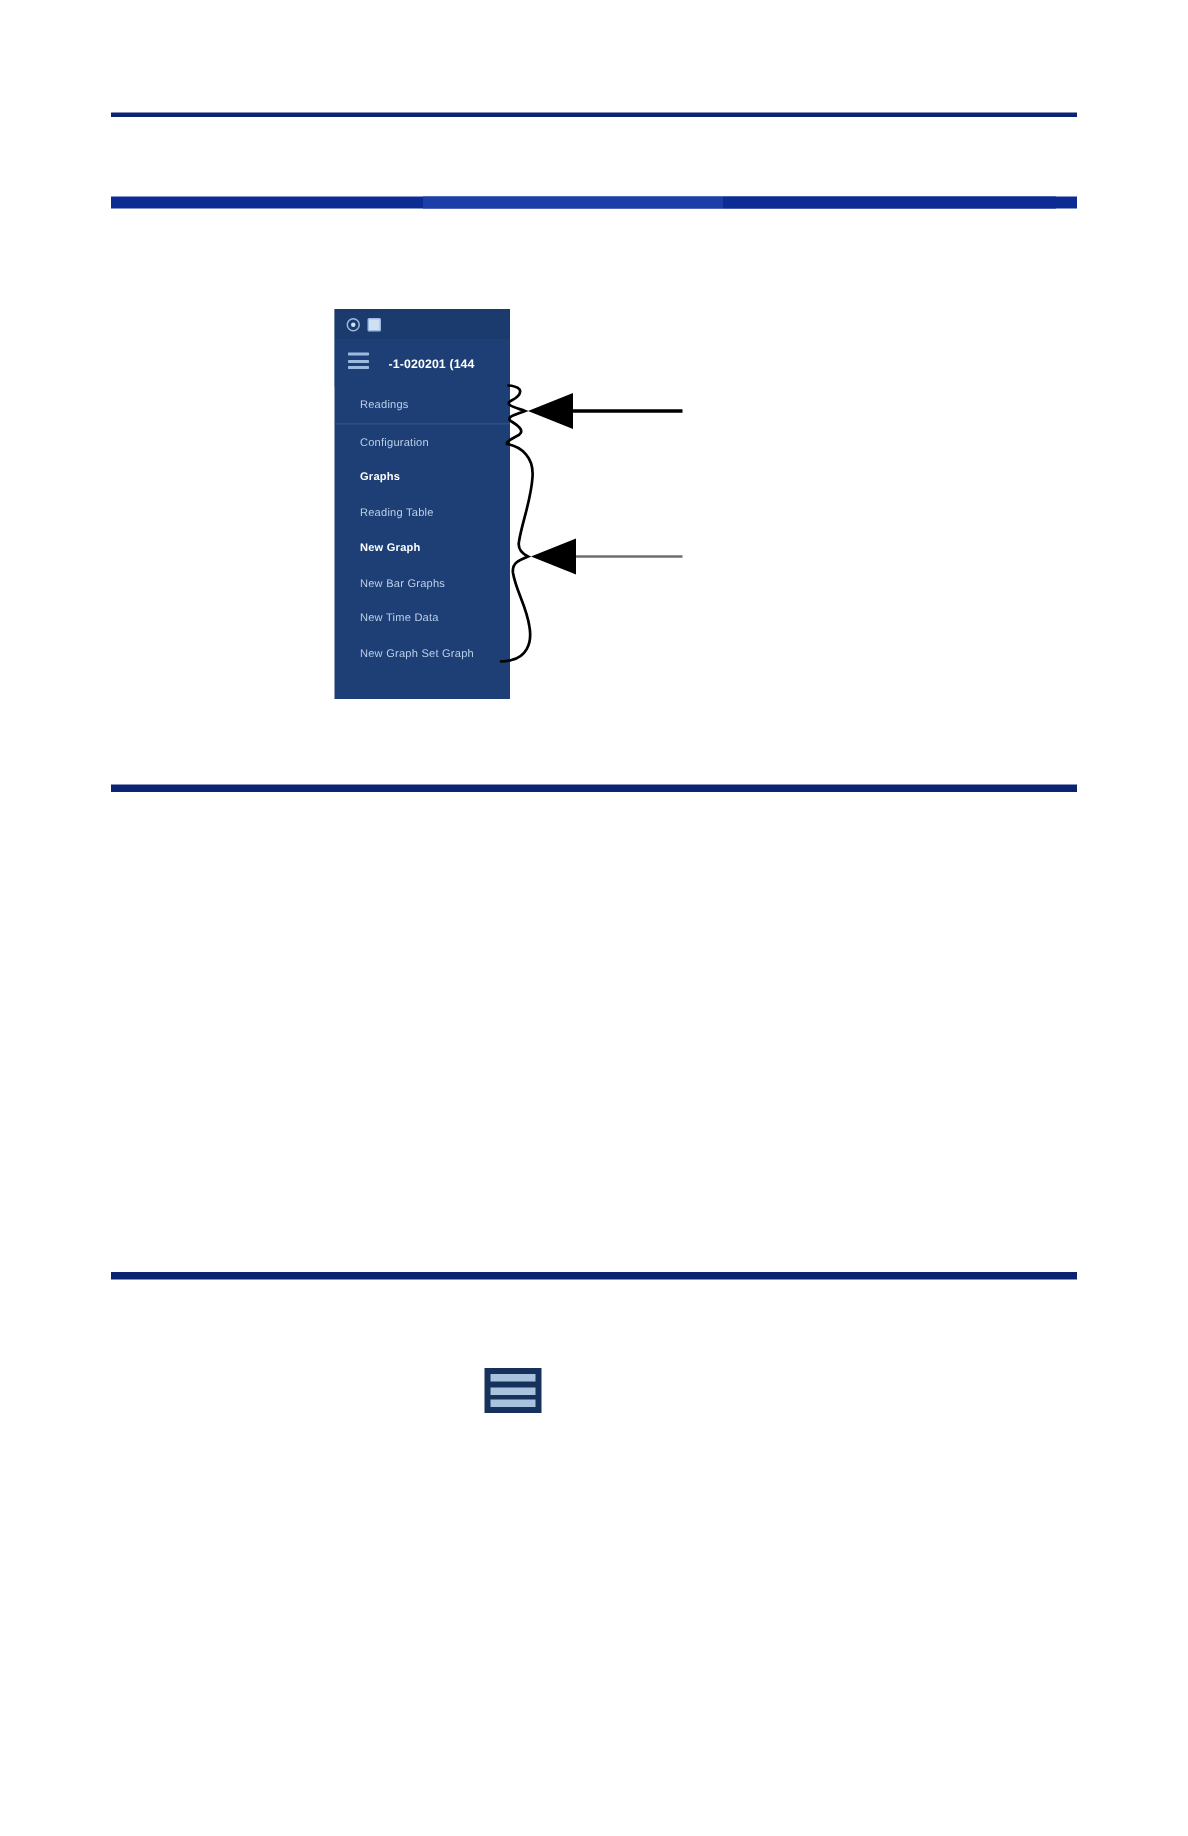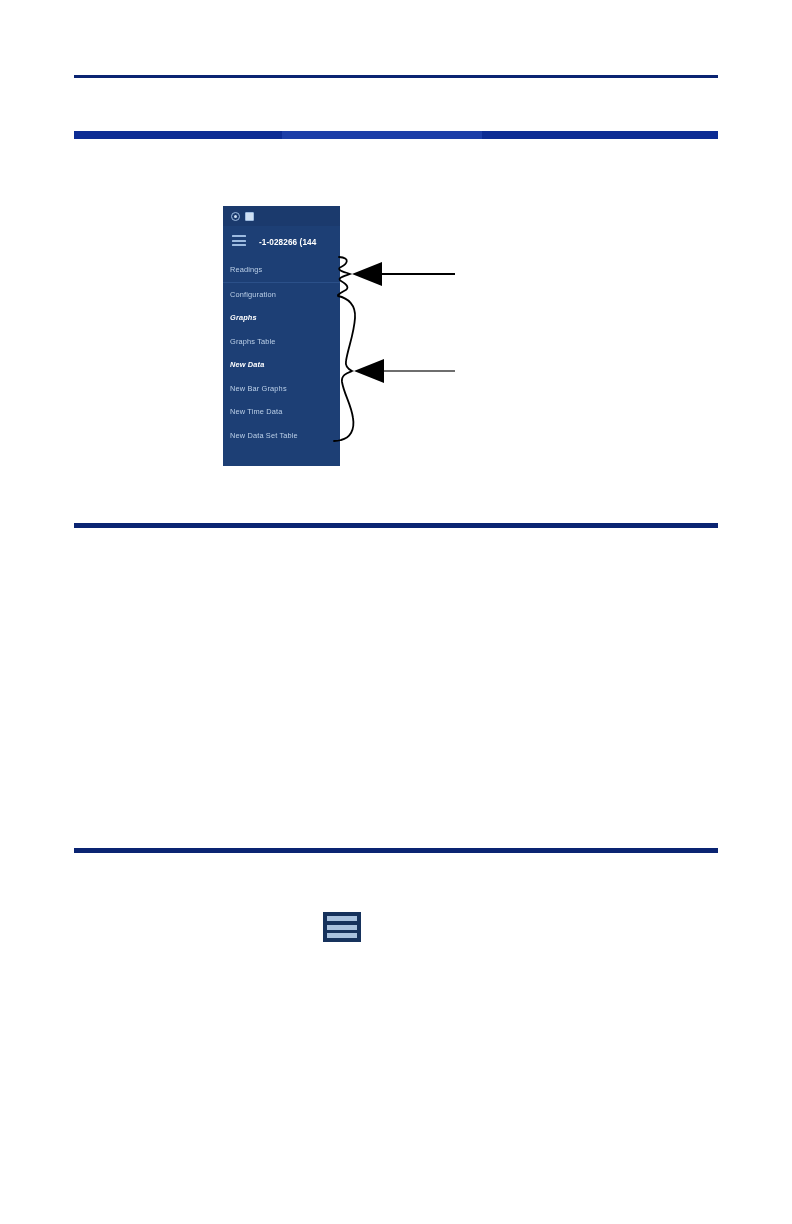--- a/index.html
+++ b/index.html
@@ -118,31 +118,30 @@
 
   
   #drawer-list {
     position: absolute;
     left: 0; top: 52px;
     width: 100%;
   }
   .drawer-item {
     height: 23.5px;
     line-height: 23.5px;
-    padding-left: 7px;
+    padding-left: 17px;
     color: #bcd0e8;
     font-size: 7.4px;
     letter-spacing: .15px;
     white-space: nowrap;
     box-sizing: border-box;
   }
   .drawer-item.is-header {
     color: #ffffff;
     font-weight: bold;
-    font-style: italic;
   }
   .drawer-divider {
     height: 1px;
     background: #2b5089;
     margin: 0;
   }
 
   
   #annotations {
     position: absolute;
@@ -189,33 +188,33 @@
     <span class="status-icon" id="status-icon-location"></span>
     <span class="status-icon" id="status-icon-device"></span>
   </div>
 
   <div id="app-bar">
     <span id="app-bar-menu-icon">
       <i></i>
       <i></i>
       <i></i>
     </span>
-    <span id="app-bar-title">-1-028266 (144</span>
+    <span id="app-bar-title">-1-020201 (144</span>
   </div>
 
   <div id="drawer-list">
     <div class="drawer-item">Readings</div>
     <div class="drawer-divider"></div>
     <div class="drawer-item">Configuration</div>
     <div class="drawer-item is-header">Graphs</div>
-    <div class="drawer-item">Graphs Table</div>
-    <div class="drawer-item is-header">New Data</div>
+    <div class="drawer-item">Reading Table</div>
+    <div class="drawer-item is-header">New Graph</div>
     <div class="drawer-item">New Bar Graphs</div>
     <div class="drawer-item">New Time Data</div>
-    <div class="drawer-item">New Data Set Table</div>
+    <div class="drawer-item">New Graph Set Graph</div>
   </div>
 </div>
 
 <svg id="annotations" viewBox="0 0 792 1224" width="792" height="1224">
 
   <path fill="none" stroke="#000000" stroke-width="1.8" stroke-linecap="round" d="M 339 257
            C 351 258, 347 264, 341 267
            C 335 270, 345 272, 350 274
            C 345 276, 336 278, 341 281
            C 346 284, 351 288, 344 291

